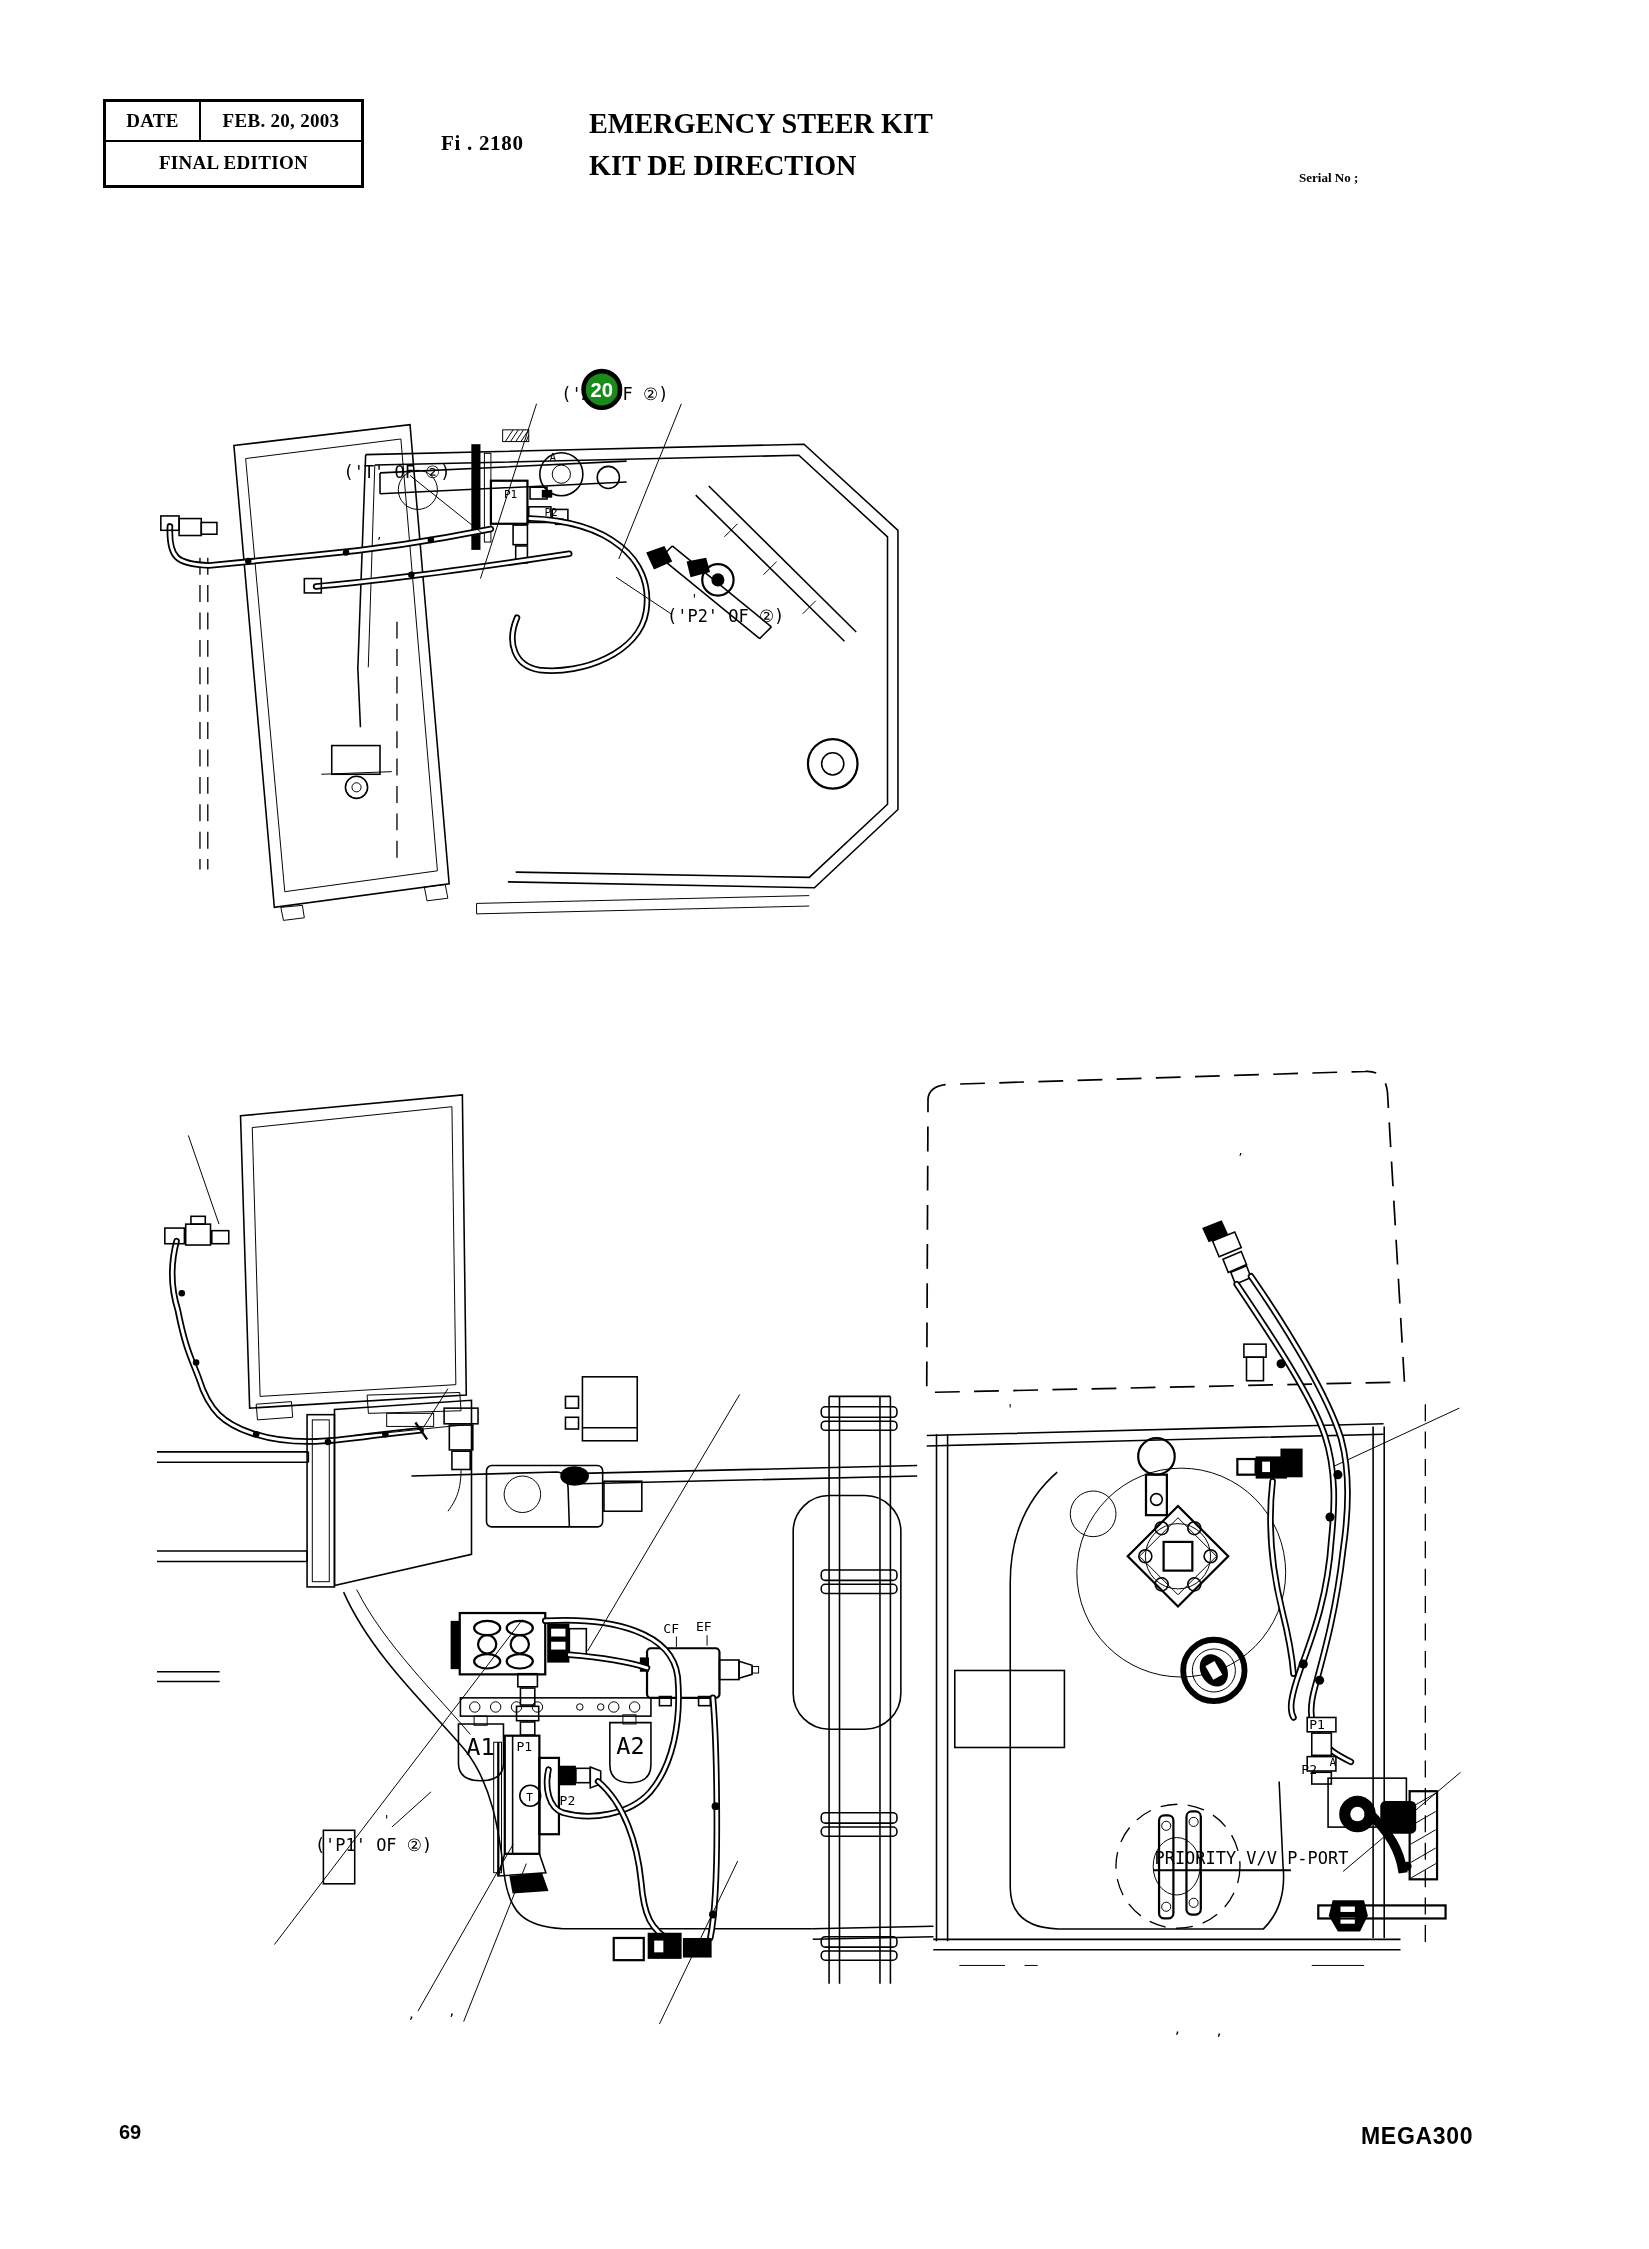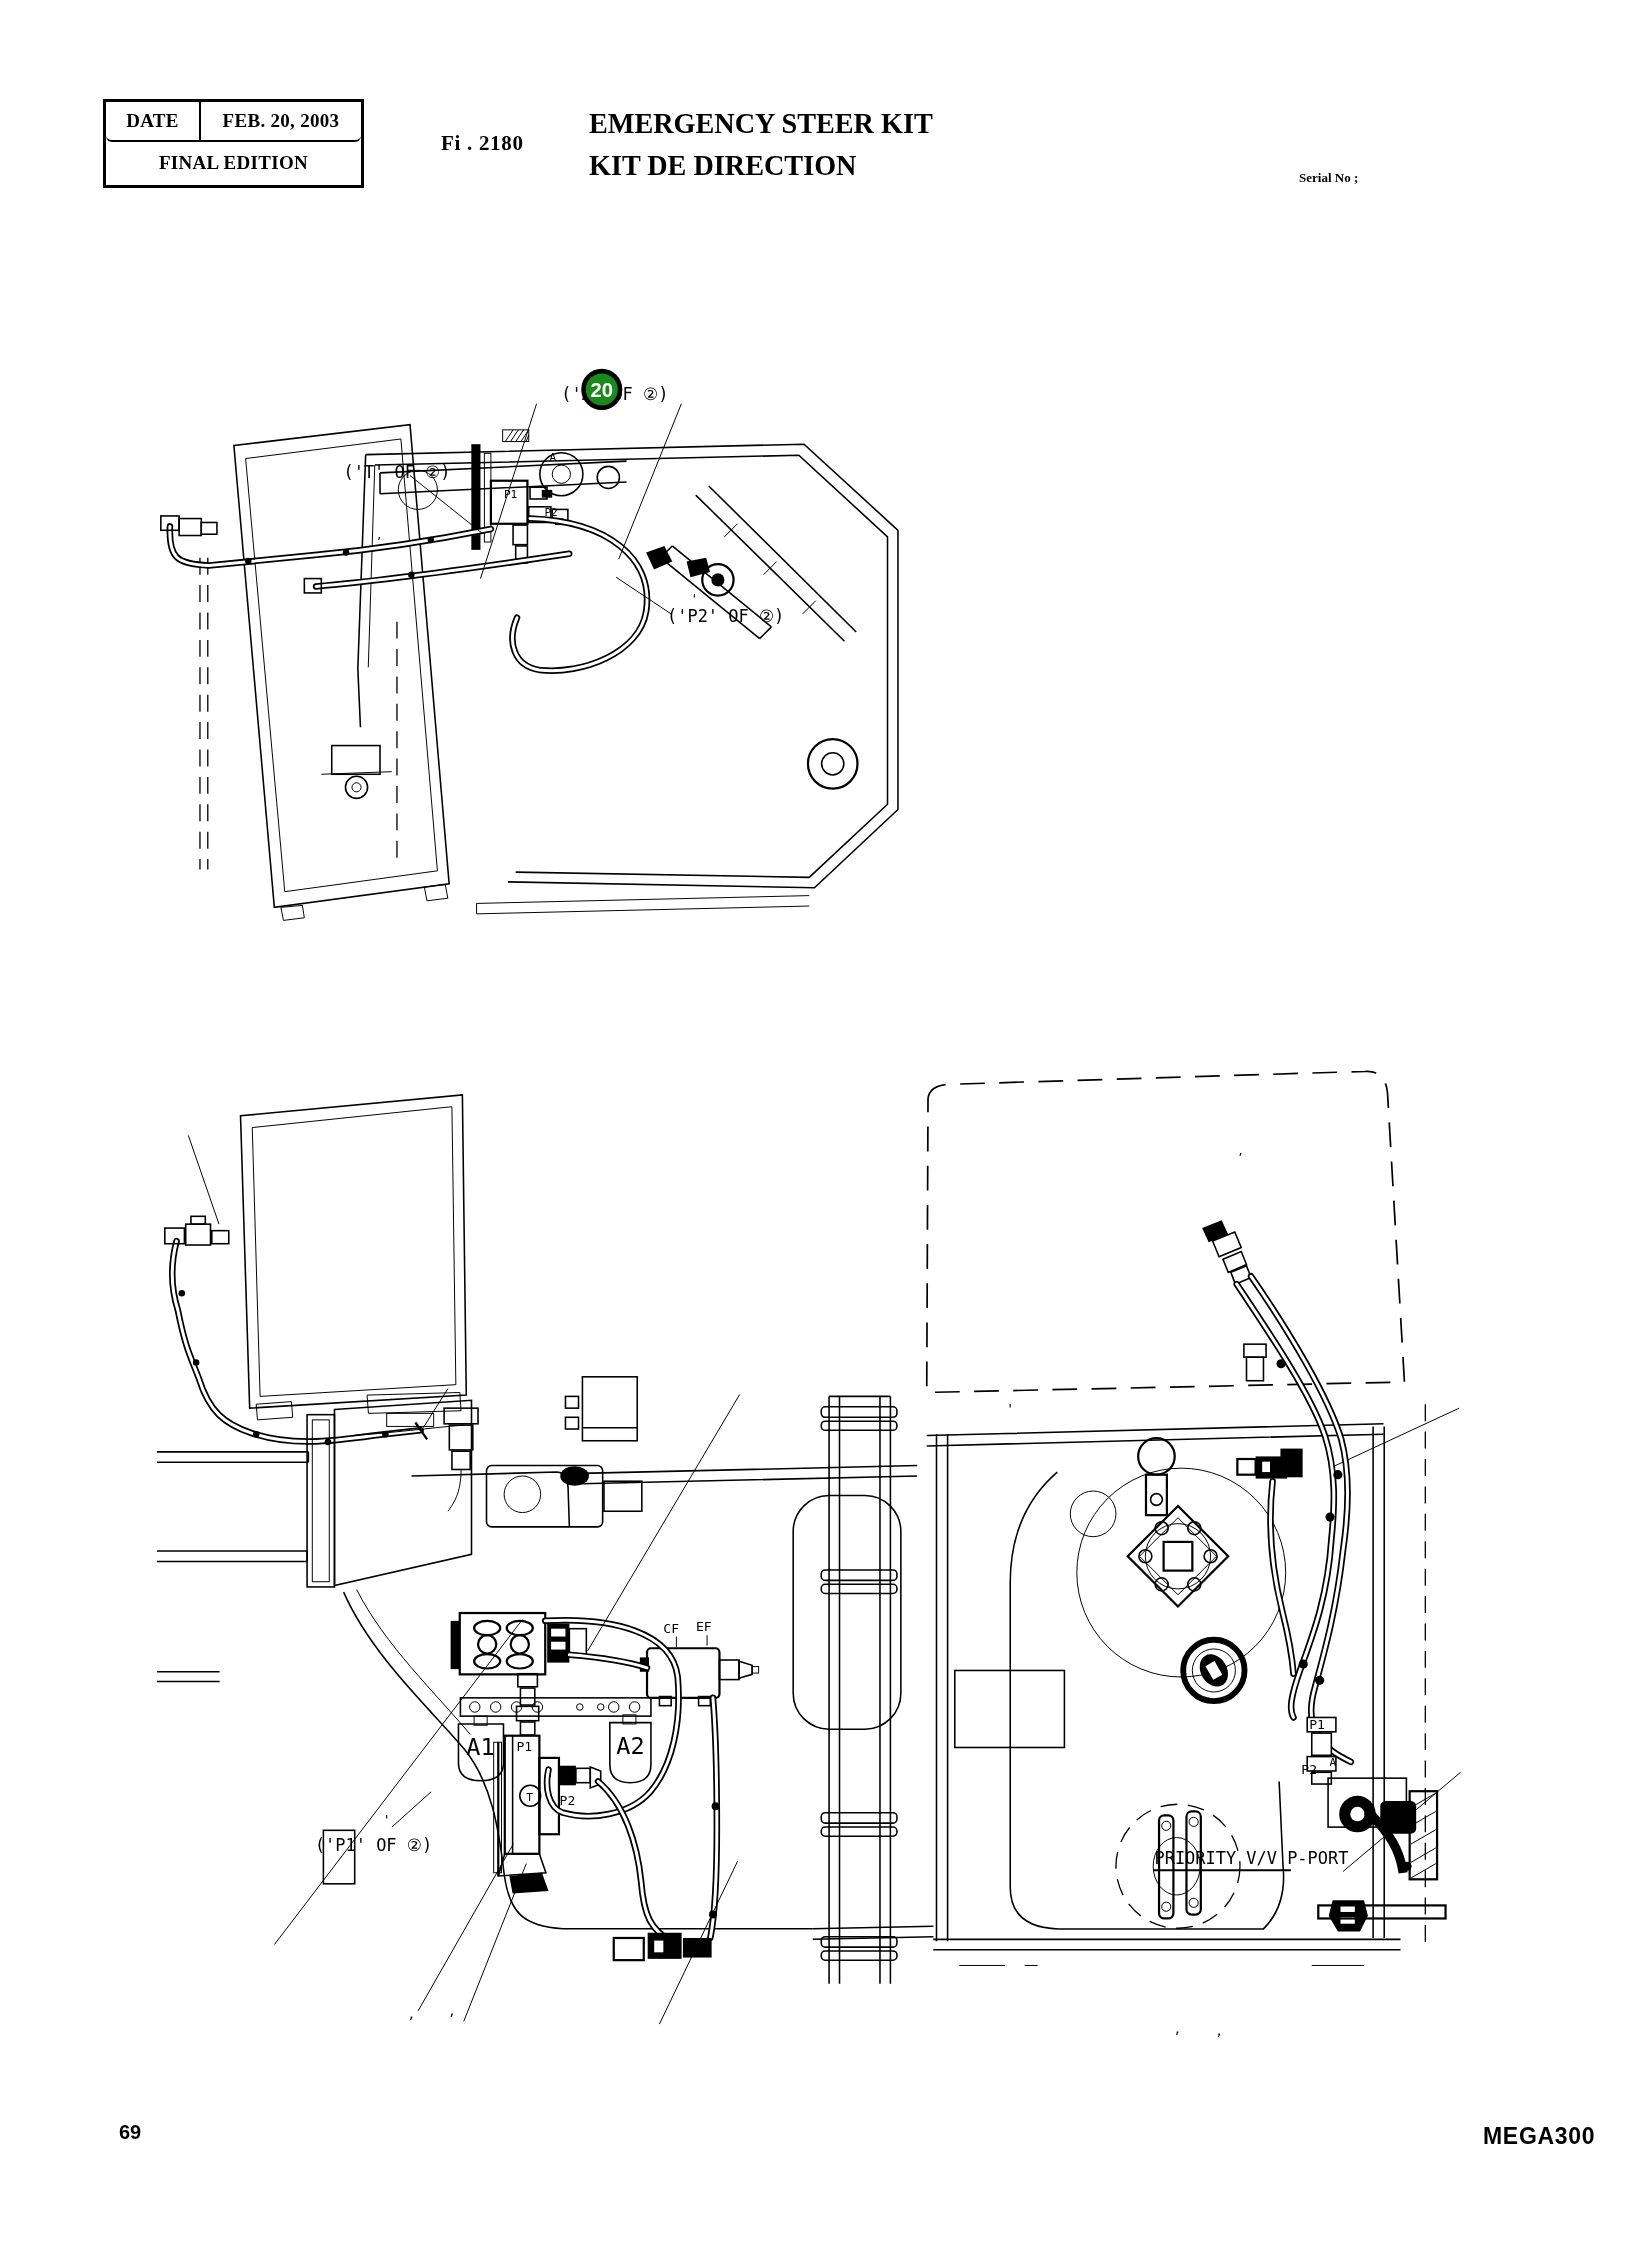--- a/index.html
+++ b/index.html
@@ -1,34 +1,34 @@
 <!DOCTYPE html>
 <html style="font-size:10.4px"><head>
 <meta charset="utf-8">
 <style>
   html,body{margin:0;padding:0;background:#e8e8e8;}
   .page{position:relative;width:1649px;height:2250px;background:#ffffff;overflow:hidden;
         font-family:"Liberation Serif",serif;color:#000;}
   
   .hdr-table{position:absolute;left:103px;top:99px;width:261px;height:89px;
              border:3.3px solid #000;box-sizing:border-box;}
-  .hdr-row1{display:flex;height:40px;border-bottom:2.6px solid #000;box-sizing:border-box;border-radius:6px;}
+  .hdr-row1{display:flex;height:40px;border-bottom:2.6px solid #000;box-sizing:border-box;}
   .hdr-cell-date{width:95px;border-right:2.6px solid #000;box-sizing:border-box;
                  display:flex;align-items:center;justify-content:center;}
   .hdr-cell-val{flex:1;display:flex;align-items:center;justify-content:center;}
   .hdr-row2{height:42px;display:flex;align-items:center;justify-content:center;}
   .hdr-table span{font-weight:bold;font-size:19px;letter-spacing:0.3px;}
   .fig-no{position:absolute;left:441px;top:131px;font-weight:bold;font-size:21px;letter-spacing:0.7px;}
   .title{position:absolute;left:589px;top:102px;font-weight:bold;font-size:30px;line-height:42px;
          transform:scaleX(.94);transform-origin:left top;white-space:nowrap;}
   .serial{position:absolute;left:1299px;top:170px;font-weight:bold;font-size:13px;}
   
   .pgnum{position:absolute;left:119px;top:2121px;font-family:"Liberation Sans",sans-serif;
          font-weight:bold;font-size:20px;text-align:right;}
-  .model{position:absolute;left:1483px;top:2123px;font-family:"Liberation Sans",sans-serif;
+  .model{position:absolute;left:1361px;top:2123px;font-family:"Liberation Sans",sans-serif;
          font-weight:bold;font-size:23px;letter-spacing:0.7px;}
   
   .diag{position:absolute;}
   .d1{left:150px;top:362px;}
   .d2{left:157px;top:1070px;}
   .d3{left:907px;top:1057px;}
   .ln{stroke:#000;fill:none;stroke-width:2.4;}
   .ln3{stroke:#000;fill:none;stroke-width:3.4;}
   .thin{stroke:#000;fill:none;stroke-width:1.5;}
   .dash{stroke:#000;fill:none;stroke-width:2.6;stroke-dasharray:38,22;}

